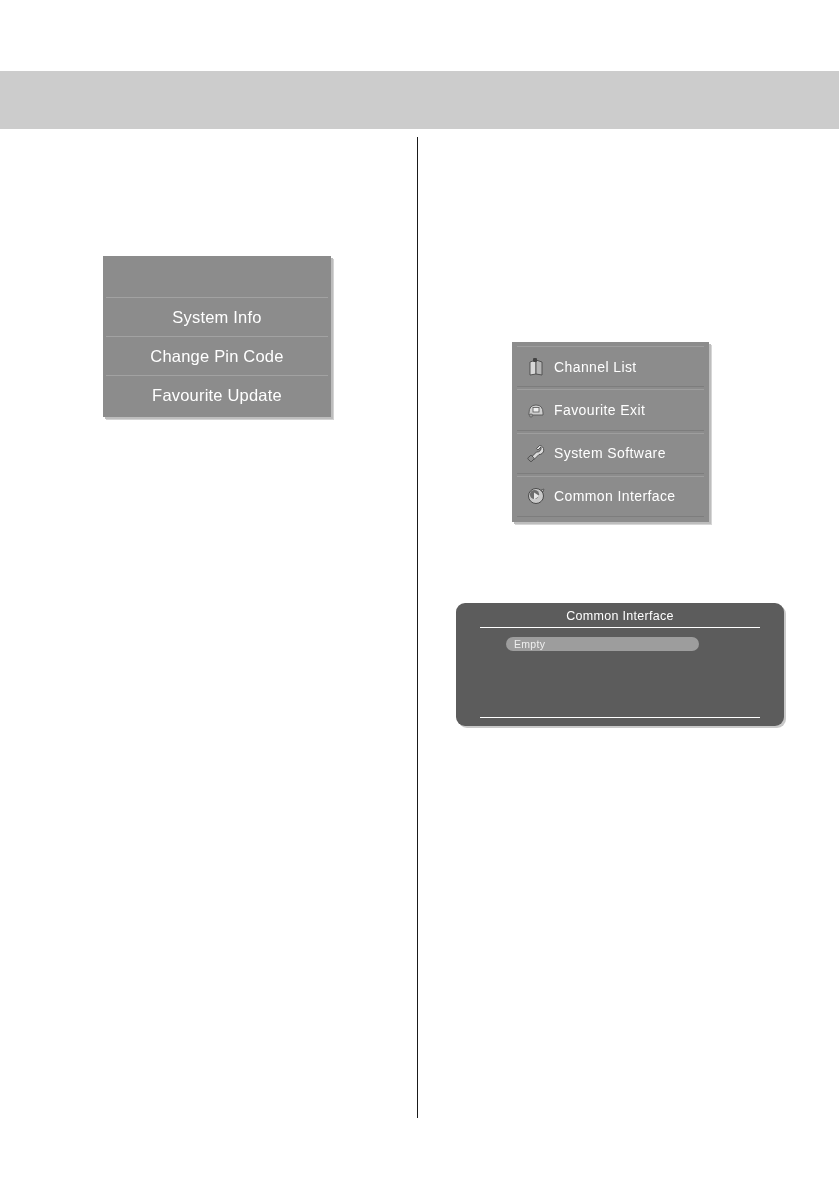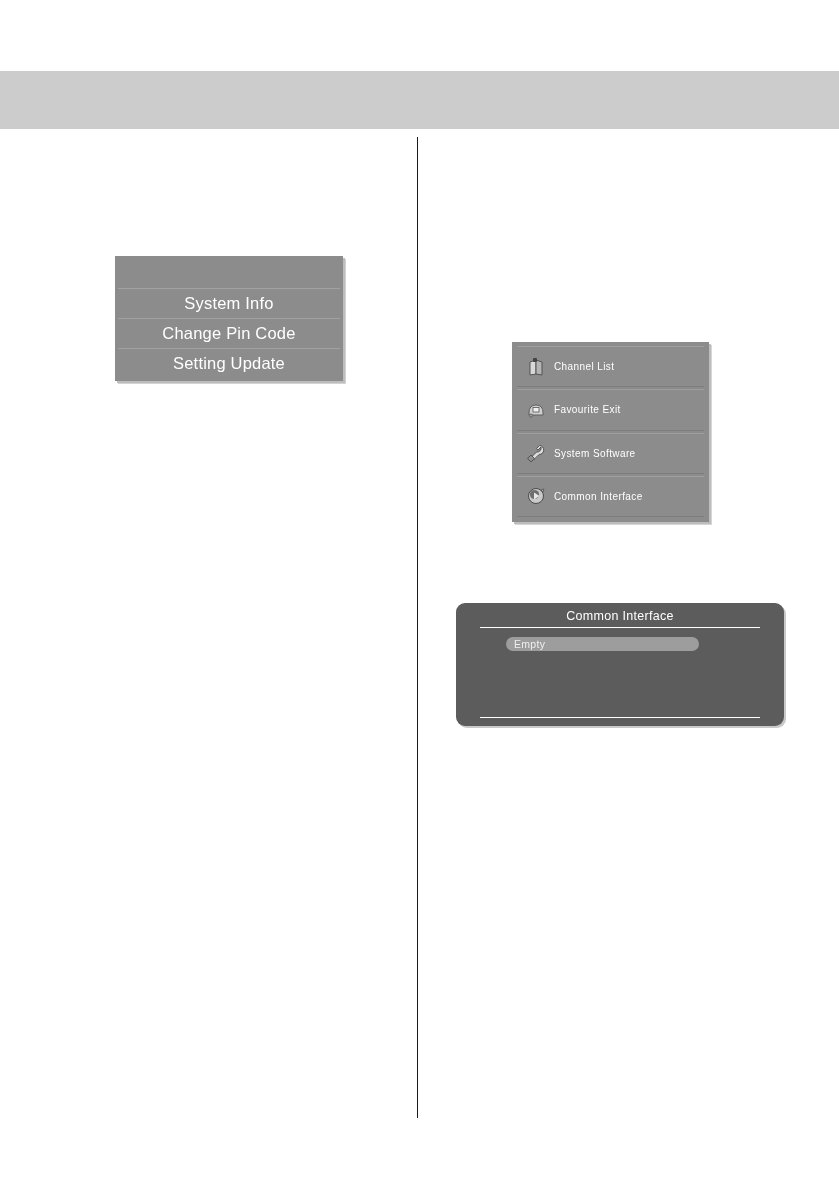--- a/index.html
+++ b/index.html
@@ -29,24 +29,24 @@
     left: 417px;
     top: 137px;
     width: 1px;
     height: 981px;
     background: #1a1a1a;
   }
 
   
   #left-osd {
     position: absolute;
-    left: 115px;
+    left: 103px;
     top: 256px;
     width: 228px;
-    height: 125px;
+    height: 161px;
     background: #8c8c8c;
     box-shadow: 2px 2px 0 0 #bdbdbd, 3px 3px 0 0 #d3d3d3;
     box-sizing: border-box;
     padding: 3px;
   }
   #left-osd .osd-rows {
     width: 100%;
     height: 100%;
     display: flex;
     flex-direction: column;
@@ -96,21 +96,21 @@
   .menu-row .m-icon {
     width: 22px;
     height: 22px;
     flex: 0 0 22px;
     display: flex;
     align-items: center;
     justify-content: center;
   }
   .menu-row .m-label {
     color: #ffffff;
-    font-size: 10px;
+    font-size: 14px;
     letter-spacing: 0.4px;
     white-space: nowrap;
   }
 
   
   #ci-dialog {
     position: absolute;
     left: 456px;
     top: 603px;
     width: 328px;
@@ -186,21 +186,21 @@
 <body>
 
 <div id="header-band"></div>
 <div id="column-divider"></div>
 
 <div id="left-osd">
   <div class="osd-rows">
     <div class="left-row blank"></div>
     <div class="left-row">System Info</div>
     <div class="left-row">Change Pin Code</div>
-    <div class="left-row">Setting Update</div>
+    <div class="left-row">Favourite Update</div>
   </div>
 </div>
 
 <div id="main-osd">
 
   <div class="menu-row">
     <span class="m-icon">
       <svg width="22" height="22" viewBox="0 0 22 22">
         <polygon points="5,6 11,4 11,18 5,19" fill="#d8d8d8" stroke="#4a4a4a" stroke-width="0.9"></polygon>
         <polygon points="11,4 17,6 17,19 11,18" fill="#b4b4b4" stroke="#4a4a4a" stroke-width="0.9"></polygon>

